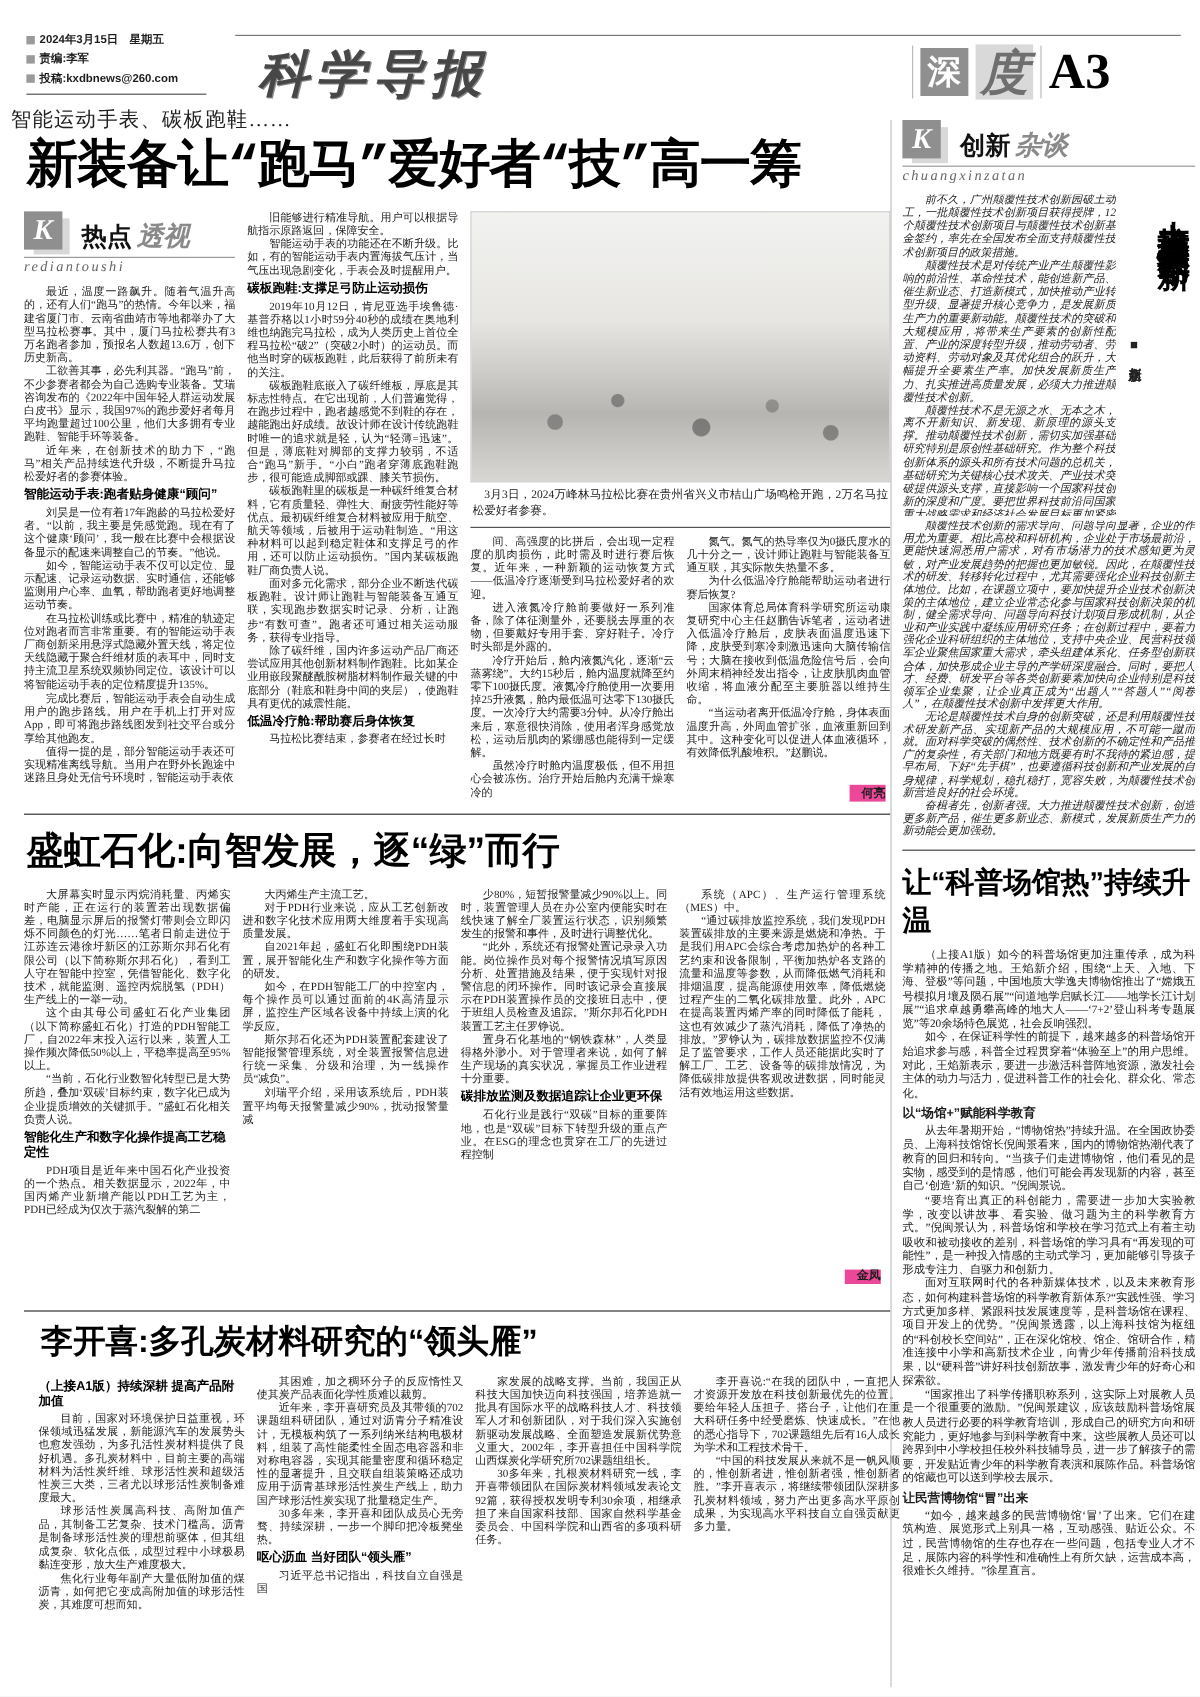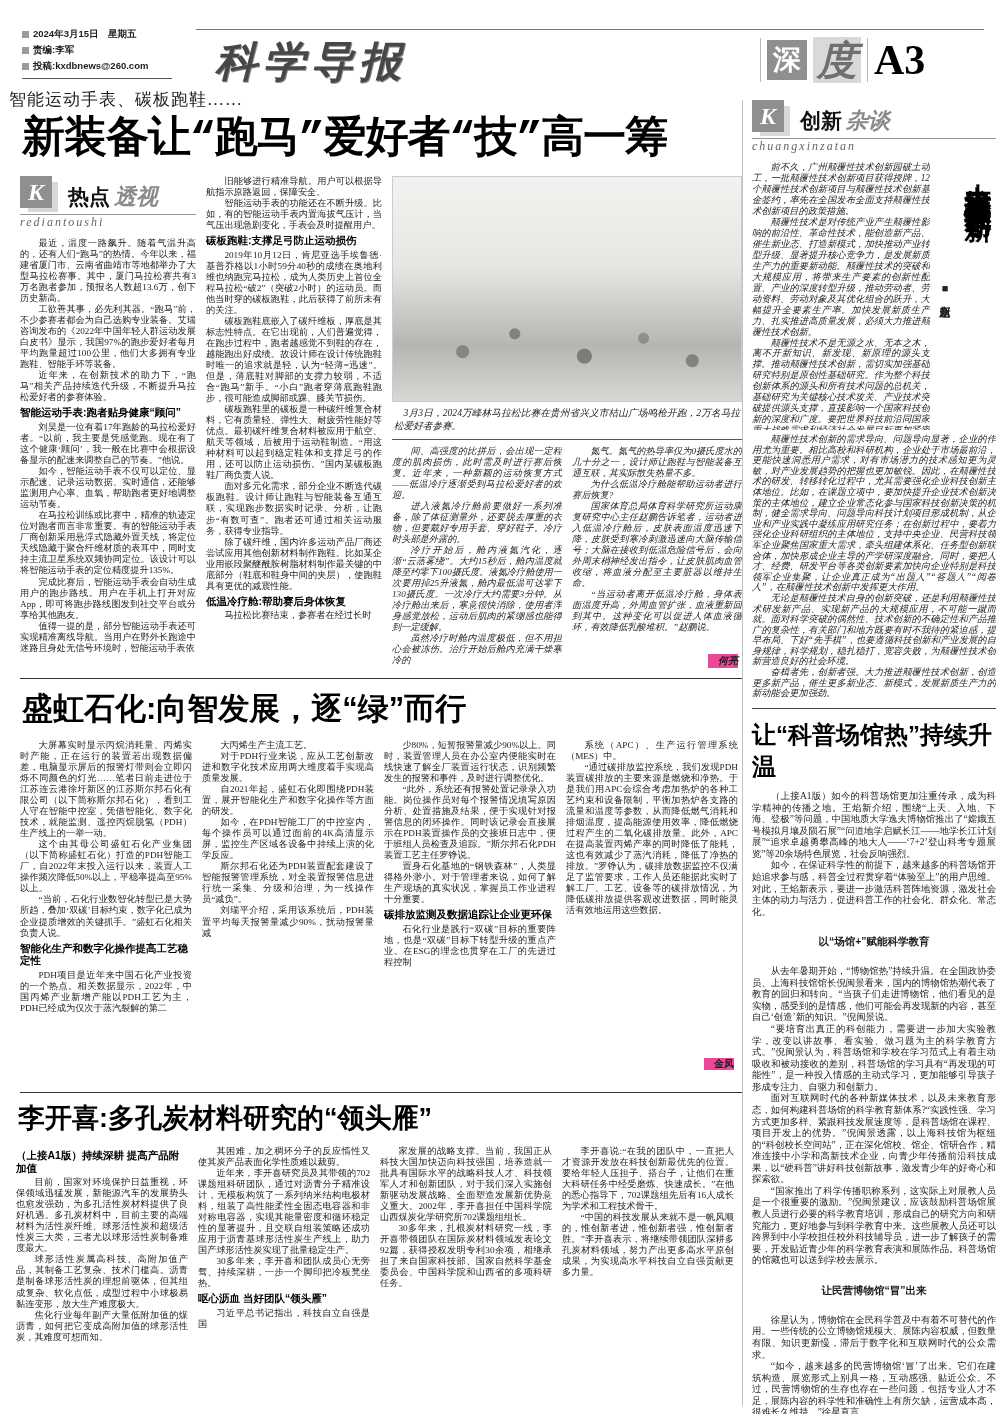--- a/index.html
+++ b/index.html
@@ -26,21 +26,21 @@
   .col{overflow:hidden;font-size:9.2px;line-height:1.2;}
   .col p{margin:0;text-indent:2em;text-align:justify;}
   .col h4.sub{margin:3px 0;font-size:10.5px;font-family:"Liberation Sans",sans-serif;
               font-weight:bold;text-align:left;color:#000;}
   .byline{position:absolute;right:4px;bottom:2px;background:#ec4899;font-weight:bold;
           font-size:10px;padding-left:10px;}
   .hline{position:absolute;left:20px;width:722px;height:1px;background:#333;}
   
   .article1{position:absolute;top:176px;left:20px;width:722px;height:494px;display:flex;gap:10px;}
   .a1c{width:176px;}
-  .a1right{width:350px;display:flex;flex-direction:column;font-style:italic;}
+  .a1right{width:350px;display:flex;flex-direction:column;}
   .photo{height:224px;border:1px solid #ccc;
      background:
        radial-gradient(circle at 20% 78%, rgba(90,90,90,.55) 0 6px, transparent 7px),
        radial-gradient(circle at 35% 70%, rgba(70,70,70,.5) 0 5px, transparent 6px),
        radial-gradient(circle at 55% 80%, rgba(60,60,60,.5) 0 7px, transparent 8px),
        radial-gradient(circle at 72% 72%, rgba(90,90,90,.45) 0 5px, transparent 6px),
        radial-gradient(circle at 86% 82%, rgba(70,70,70,.5) 0 6px, transparent 7px),
        linear-gradient(180deg,#f2f2f0 0%,#e7e6e3 40%,#c9c8c4 62%,#b6b5b1 75%,#d8d7d3 100%);}
   .caption{font-size:9.6px;line-height:1.35;margin:5px 2px 4px;text-align:justify;text-indent:1em;}
   .caprule{height:1px;background:#555;margin:2px 0 6px;}
@@ -56,42 +56,42 @@
   .kb{font:bold 21px "Liberation Sans",sans-serif;color:#111;}
   .ks{font:bold italic 22px "Liberation Serif",serif;color:#8a8a8a;margin-left:4px;}
   .kpin{border-top:1px solid #999;margin-top:2px;font:italic 12px "Liberation Serif",serif;
         color:#666;letter-spacing:2px;}
   
   .shenghong{position:absolute;top:688px;left:20px;width:722px;height:396px;}
   .h2s{margin:0 0 10px 2px;font:bold 31px "Liberation Sans",sans-serif;letter-spacing:0;color:#000;}
   .sh-cols{display:flex;gap:10px;height:332px;}
   .sh-col{width:172px;position:relative;}
   
-  .likaixi{position:absolute;top:1100px;left:16px;width:722px;height:306px;}
+  .likaixi{position:absolute;top:1100px;left:32px;width:722px;height:306px;}
   .h2l{margin:0 0 10px 2px;font:bold 27px "Liberation Sans",sans-serif;color:#000;}
   .lk-cols{display:flex;gap:10px;height:252px;}
   .lk-col{width:172px;}
   
   .vdivider{position:absolute;left:742px;top:100px;width:1px;height:1306px;background:#c2c2c2;}
   .sidebar{position:absolute;left:752px;top:100px;width:244px;height:1306px;}
   .cz-row{display:flex;margin-top:6px;height:268px;}
   .cz-text{flex:1;overflow:hidden;font-size:9.3px;line-height:1.18;font-style:italic;}
   .cz-text p{margin:0;text-indent:2em;text-align:justify;}
   .cz-vert{width:66px;position:relative;}
   .vtitle{position:absolute;right:0;top:0;writing-mode:vertical-rl;font:bold 27px "Liberation Sans",sans-serif;
           letter-spacing:3px;color:#000;height:268px;}
   .vauthor{position:absolute;right:44px;top:120px;writing-mode:vertical-rl;
            font:bold 11px "Liberation Sans",sans-serif;color:#222;}
   .cz-wide{margin-top:4px;height:266px;overflow:hidden;font-size:9.3px;line-height:1.14;font-style:italic;}
   .cz-wide p{margin:0;text-indent:2em;text-align:justify;}
   .sb-rule{height:1px;background:#444;margin:8px 0 10px;}
   .h2k{margin:0 0 8px;font:bold 24px "Liberation Sans",sans-serif;color:#000;}
   .kepu-body{position:relative;height:648px;overflow:hidden;font-size:9.4px;line-height:1.23;}
   .kepu-body p{margin:0;text-indent:2em;text-align:justify;}
-  .kepu-body h4.sub{margin:17px 0;font:bold 10.5px "Liberation Sans",sans-serif;text-align:center;}
+  .kepu-body h4.sub{margin:3px 0;font:bold 10.5px "Liberation Sans",sans-serif;}
 </style>
 </head>
 <body>
 
 <div class="page">
 
   <div class="top-rule"></div>
 
   <div class="meta">
     <div><span class="msq"></span><span>2024年3月15日　星期五</span></div>
@@ -277,20 +277,19 @@
     <div class="kepu-body">
       <div>
           <p>（上接A1版）如今的科普场馆更加注重传承，成为科学精神的传播之地。王焰新介绍，围绕“上天、入地、下海、登极”等问题，中国地质大学逸夫博物馆推出了“嫦娥五号模拟月壤及陨石展”“问道地学启赋长江——地学长江计划展”“追求卓越勇攀高峰的地大人——‘7+2’登山科考专题展览”等20余场特色展览，社会反响强烈。</p>
           <p>如今，在保证科学性的前提下，越来越多的科普场馆开始追求参与感，科普全过程贯穿着“体验至上”的用户思维。对此，王焰新表示，要进一步激活科普阵地资源，激发社会主体的动力与活力，促进科普工作的社会化、群众化、常态化。</p>
           <h4 class="sub">以“场馆+”赋能科学教育</h4>
           <p>从去年暑期开始，“博物馆热”持续升温。在全国政协委员、上海科技馆馆长倪闽景看来，国内的博物馆热潮代表了教育的回归和转向。“当孩子们走进博物馆，他们看见的是实物，感受到的是情感，他们可能会再发现新的内容，甚至自己‘创造’新的知识。”倪闽景说。</p>
           <p>“要培育出真正的科创能力，需要进一步加大实验教学，改变以讲故事、看实验、做习题为主的科学教育方式。”倪闽景认为，科普场馆和学校在学习范式上有着主动吸收和被动接收的差别，科普场馆的学习具有“再发现的可能性”，是一种投入情感的主动式学习，更加能够引导孩子形成专注力、自驱力和创新力。</p>
           <p>面对互联网时代的各种新媒体技术，以及未来教育形态，如何构建科普场馆的科学教育新体系?“实践性强、学习方式更加多样、紧跟科技发展速度等，是科普场馆在课程、项目开发上的优势。”倪闽景透露，以上海科技馆为枢纽的“科创校长空间站”，正在深化馆校、馆企、馆研合作，精准连接中小学和高新技术企业，向青少年传播前沿科技成果，以“硬科普”讲好科技创新故事，激发青少年的好奇心和探索欲。</p>
           <p>“国家推出了科学传播职称系列，这实际上对展教人员是一个很重要的激励。”倪闽景建议，应该鼓励科普场馆展教人员进行必要的科学教育培训，形成自己的研究方向和研究能力，更好地参与到科学教育中来。这些展教人员还可以跨界到中小学校担任校外科技辅导员，进一步了解孩子的需要，开发贴近青少年的科学教育表演和展陈作品。科普场馆的馆藏也可以送到学校去展示。</p>
           <h4 class="sub">让民营博物馆“冒”出来</h4>
-          <p>徐星认为，博物馆在全民科学普及中有着不可替代的作用。一些传统的公立博物馆规模大、展陈内容权威，但数量有限、知识更新慢，滞后于数字化和互联网时代的公众需求。</p>
           <p>“如今，越来越多的民营博物馆‘冒’了出来。它们在建筑构造、展览形式上别具一格，互动感强、贴近公众。不过，民营博物馆的生存也存在一些问题，包括专业人才不足，展陈内容的科学性和准确性上有所欠缺，运营成本高，很难长久维持。”徐星直言。</p>
         </div>
 
     </div>
   </div>
 
 </div>
 
 </body></html>

